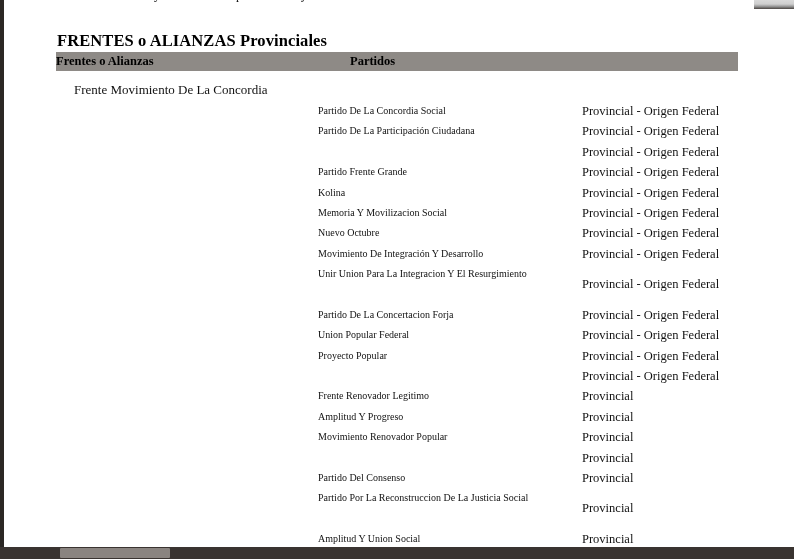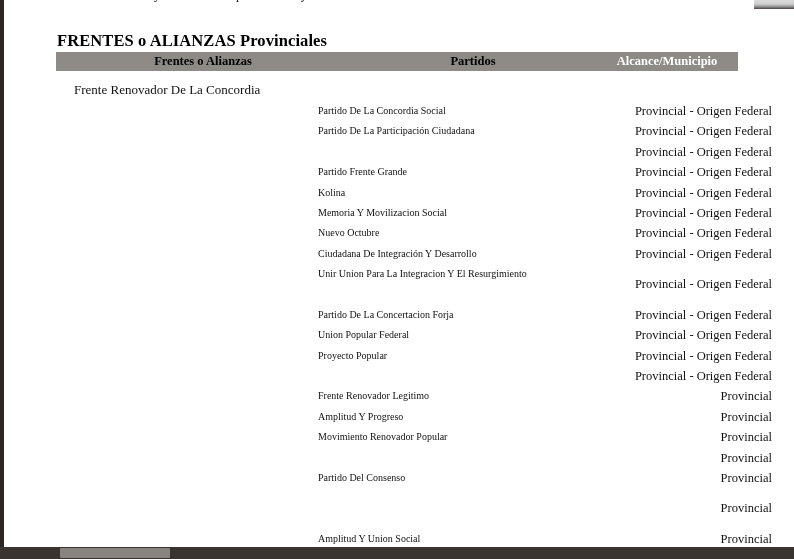--- a/index.html
+++ b/index.html
@@ -107,22 +107,22 @@
     height: 19px;
     background: #8e8a86;
   }
   .th {
     position: absolute;
     top: 2px;
     font-size: 12.5px;
     font-weight: bold;
     white-space: nowrap;
   }
-  #th-frentes { left: 0; width: 294px; text-align: center; color: #000; }
-  #th-partidos { left: 294px; width: 246px; text-align: center; color: #000; }
+  #th-frentes { left: 0; width: 294px; text-align: left; color: #000; }
+  #th-partidos { left: 294px; width: 246px; color: #000; }
   #th-alcance  { left: 540px; width: 142px; text-align: center; color: #ffffff; }
 
   #alliance-name {
     position: absolute;
     top: 73px;
     left: 70px;
     font-size: 13px;
     color: #111;
     white-space: nowrap;
   }
@@ -153,21 +153,20 @@
 
   .cell-alcance {
     position: absolute;
     left: 578px;
     top: 0;
     width: 190px;
     font-size: 12.5px;
     line-height: 20.4px;
     color: #111;
     white-space: nowrap;
-    text-align: right;
   }
   .row.tall .cell-alcance { line-height: 40.8px; }
 </style>
 </head>
 <body>
 
 <div id="viewer-window">
 
   <div id="top-chrome">
     <div id="top-chrome-clip">
@@ -175,24 +174,23 @@
     </div>
   </div>
 
   <div id="page">
 
     <div id="doc-title">FRENTES o ALIANZAS Provinciales</div>
 
     <div id="table-header">
       <div class="th" id="th-frentes">Frentes o Alianzas</div>
       <div class="th" id="th-partidos">Partidos</div>
-      <div class="th" id="th-alcance">Alcance/Municipio</div>
     </div>
 
-    <div id="alliance-name">Frente Renovador De La Concordia</div>
+    <div id="alliance-name">Frente Movimiento De La Concordia</div>
 
     <div id="rows">
         <div class="row">
           <div class="cell-partido">Partido De La Concordia Social</div>
           <div class="cell-alcance">Provincial - Origen Federal</div>
         </div>
         <div class="row">
           <div class="cell-partido">Partido De La Participación Ciudadana</div>
           <div class="cell-alcance">Provincial - Origen Federal</div>
         </div>
@@ -209,21 +207,21 @@
         </div>
         <div class="row">
           <div class="cell-partido">Memoria Y Movilizacion Social</div>
           <div class="cell-alcance">Provincial - Origen Federal</div>
         </div>
         <div class="row">
           <div class="cell-partido">Nuevo Octubre</div>
           <div class="cell-alcance">Provincial - Origen Federal</div>
         </div>
         <div class="row">
-          <div class="cell-partido">Ciudadana De Integración Y Desarrollo</div>
+          <div class="cell-partido">Movimiento De Integración Y Desarrollo</div>
           <div class="cell-alcance">Provincial - Origen Federal</div>
         </div>
         <div class="row tall">
           <div class="cell-partido">Unir Union Para La Integracion Y El Resurgimiento</div>
           <div class="cell-alcance">Provincial - Origen Federal</div>
         </div>
         <div class="row">
           <div class="cell-partido">Partido De La Concertacion Forja</div>
           <div class="cell-alcance">Provincial - Origen Federal</div>
         </div>
@@ -251,20 +249,21 @@
           <div class="cell-alcance">Provincial</div>
         </div>
         <div class="row">
           <div class="cell-alcance">Provincial</div>
         </div>
         <div class="row">
           <div class="cell-partido">Partido Del Consenso</div>
           <div class="cell-alcance">Provincial</div>
         </div>
         <div class="row tall">
+          <div class="cell-partido">Partido Por La Reconstruccion De La Justicia Social</div>
           <div class="cell-alcance">Provincial</div>
         </div>
         <div class="row">
           <div class="cell-partido">Amplitud Y Union Social</div>
           <div class="cell-alcance">Provincial</div>
         </div>
       </div>
 
   </div>
 

